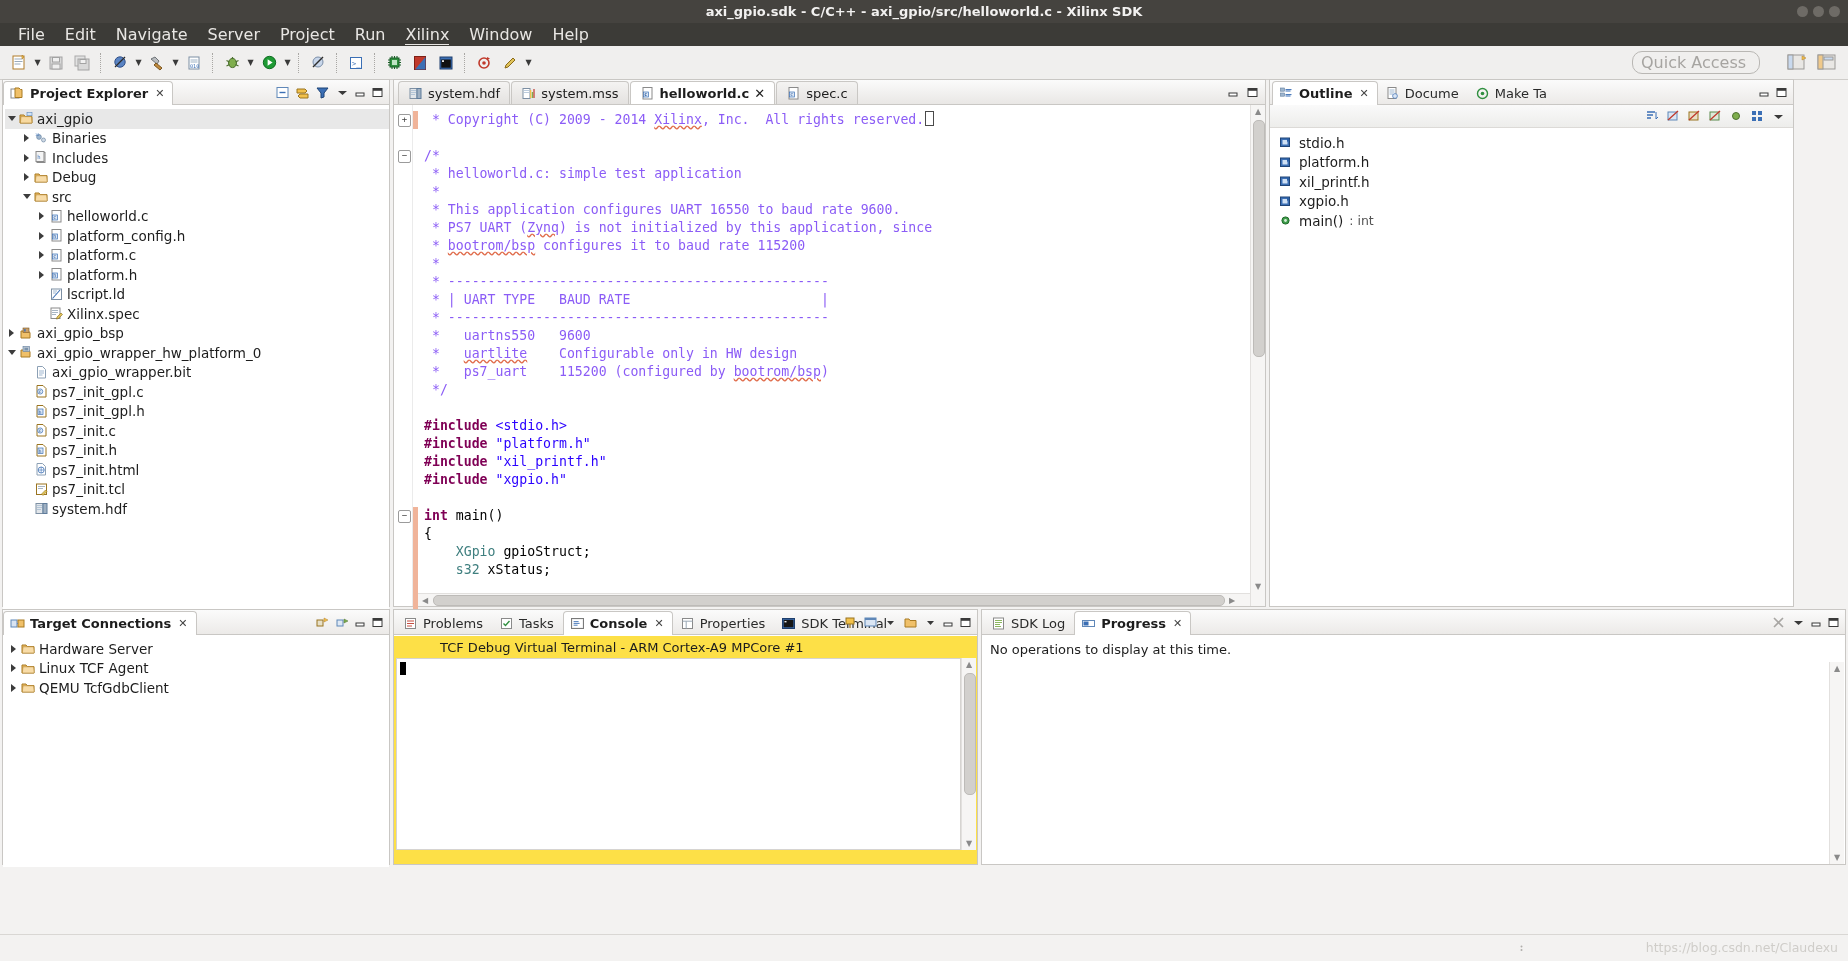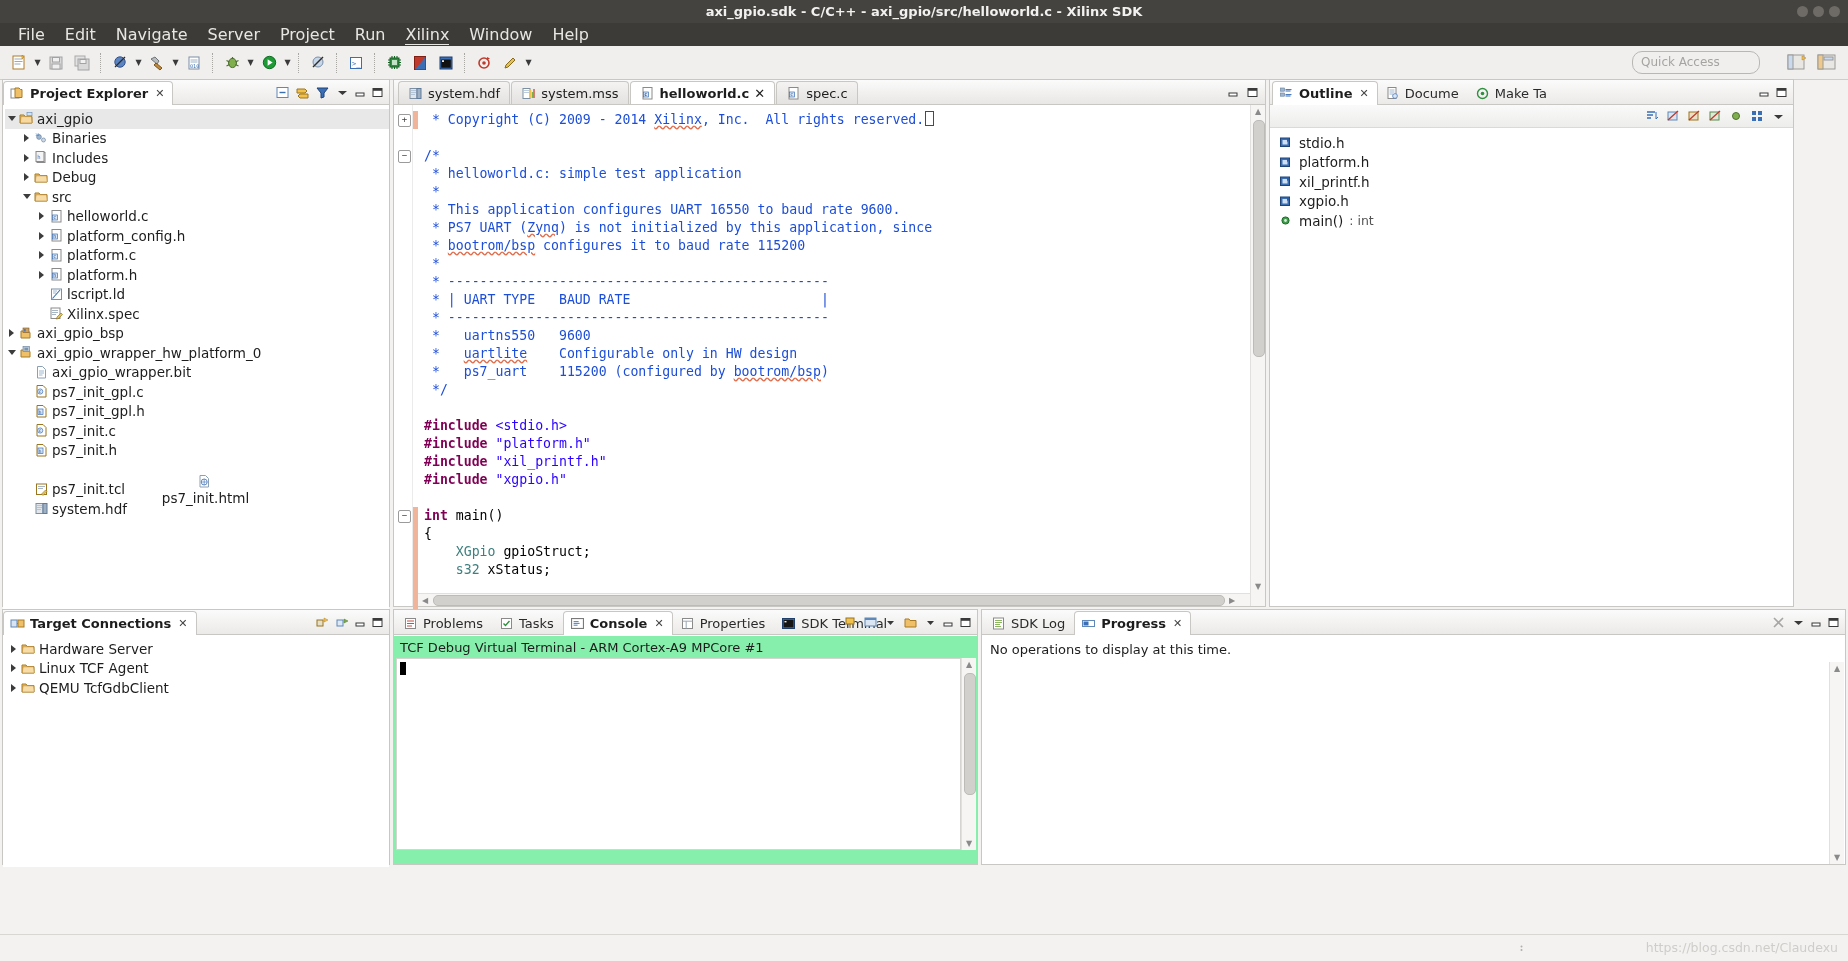--- a/index.html
+++ b/index.html
@@ -33,21 +33,21 @@
   .toolbar{
     height:33px;background:#f0efee;border-bottom:1px solid #cfcdca;
     display:flex;align-items:center;padding:0 6px;position:relative;
   }
   .tb-item{width:24px;height:24px;display:flex;align-items:center;justify-content:center;margin:0 1px;}
   .tb-arrow{width:11px;height:22px;display:flex;align-items:center;justify-content:center;color:#3a3a3a;font-size:8px;}
   .tb-sep{width:1px;height:20px;margin:0 5px;border-left:1px dotted #a9a7a4;}
   .quick-access{
     position:absolute;right:88px;top:5px;width:110px;height:21px;
     border:1px solid #b9b7b4;border-radius:10px;background:#f0efee;
-    color:#a6a4a1;font-size:12px;padding:0 8px;line-height:21px;
+    color:#a6a4a1;font-size:16px;padding:0 8px;line-height:21px;
   }
   .persp{position:absolute;right:8px;top:4px;display:flex;gap:4px;}
   .persp .pb{width:26px;height:24px;display:flex;align-items:center;justify-content:center;}
 
   
   .wb{position:absolute;left:0;top:79px;right:0;bottom:26px;}
 
   .panel{position:absolute;background:#fff;border:1px solid #c9c7c4;box-sizing:border-box;}
   .panel-head{
     height:25px;background:linear-gradient(#fbfbfb,#eceae8);
@@ -90,35 +90,35 @@
   .edtab.active{background:#ffffff;font-weight:bold;}
   .ed-min{position:absolute;right:0;top:0;height:25px;display:flex;align-items:center;gap:6px;padding-right:6px;}
 
   .ed-body{position:absolute;left:0;right:0;top:25px;bottom:0;background:#fff;display:flex;}
   .ed-gutter-fold{width:18px;background:#fff;border-right:1px solid #ebebeb;position:relative;}
   .ed-changebar{width:5px;background:#fff;}
   .ed-code{
     flex:1;font-family:"DejaVu Sans Mono","Liberation Mono",monospace;
     font-size:13.2px;line-height:18px;padding:6px 0 0 6px;white-space:pre;overflow:hidden;color:#000;
   }
-  .cm{color:#1d4ed8;}
+  .cm{color:#8b5cf6;}
   .pp{color:#7f0055;font-weight:bold;}
   .str{color:#2a00ff;}
   .kw{color:#7f0055;font-weight:bold;}
   .spell{text-decoration:underline;text-decoration-style:wavy;text-decoration-color:#e06b4a;}
   .fold{position:absolute;left:4px;width:11px;height:11px;border:1px solid #9b9b9b;background:#fff;border-radius:2px;
         font-size:9px;line-height:9px;text-align:center;color:#444;font-family:"DejaVu Sans Mono",monospace;}
   .vscroll{width:14px;background:#f6f5f4;border-left:1px solid #e2e0de;position:relative;}
   .vthumb{position:absolute;left:2px;width:10px;background:#d2d0cd;border:1px solid #bdbbb8;border-radius:5px;}
   .sarrow{width:14px;height:13px;display:flex;align-items:center;justify-content:center;color:#8a8a8a;font-size:8px;}
   .hscroll{height:13px;background:#f6f5f4;border-top:1px solid #e2e0de;display:flex;align-items:center;}
   .hthumb{height:9px;background:#d2d0cd;border:1px solid #bdbbb8;border-radius:5px;}
 
   
-  .console-body{position:absolute;left:0;right:0;top:26px;bottom:0;background:#86efac;}
+  .console-body{position:absolute;left:0;right:0;top:26px;bottom:0;background:#fde047;padding-left:40px;}
   .console-title{font-size:13px;padding:4px 6px 2px 6px;color:#1d1d1d;}
   .console-area{position:absolute;left:2px;right:16px;top:22px;bottom:14px;border:1px solid #d6d4d1;background:#fff;}
   .caret{width:6px;height:13px;background:#000;margin:3px 0 0 3px;}
 
   .progress-body{position:absolute;left:0;right:0;top:26px;bottom:0;background:#fff;padding:6px 8px;font-size:13px;}
 
   
   .outline-toolbar{height:22px;background:linear-gradient(#fafafa,#ededeb);border-bottom:1px solid #dcdad7;display:flex;align-items:center;justify-content:flex-end;gap:3px;padding-right:6px;}
   .ol-list{padding:5px 0 0 8px;font-size:13.5px;}
   .olrow{display:flex;align-items:center;height:19.5px;gap:6px;}
@@ -548,21 +548,21 @@
             <span class="tw"></span>
             <span class="ticon">
               <svg width="15" height="15" viewBox="0 0 15 15">
                 <path d="M3 1.5h6l3 3v8.5H3z" fill="#fff" stroke="#9a7420"></path>
                 <rect x="4" y="5" width="5" height="5.5" fill="#dbe6f4" stroke="#3b6fb5" stroke-width=".7"></rect>
                 <text x="4.7" y="9.6" font-size="4.6" fill="#1a4f96" font-family="monospace">h</text>
               </svg>
             </span>
             <span class="tlabel">ps7_init.h</span>
           </div>
-          <div class="trow" style="padding-left: 15px; flex-direction: column;">
+          <div class="trow" style="padding-left: 15px;">
             <span class="tw"></span>
             <span class="ticon">
               <svg width="15" height="15" viewBox="0 0 15 15">
                 <path d="M3 1.5h5.5l3 3v8.5H3z" fill="#fff" stroke="#8ca0b5"></path>
                 <circle cx="7.2" cy="8" r="3" fill="none" stroke="#3b6fb5" stroke-width=".8"></circle>
                 <path d="M4.2 8h6M7.2 5v6" stroke="#3b6fb5" stroke-width=".6"></path>
               </svg>
             </span>
             <span class="tlabel">ps7_init.html</span>
           </div>

